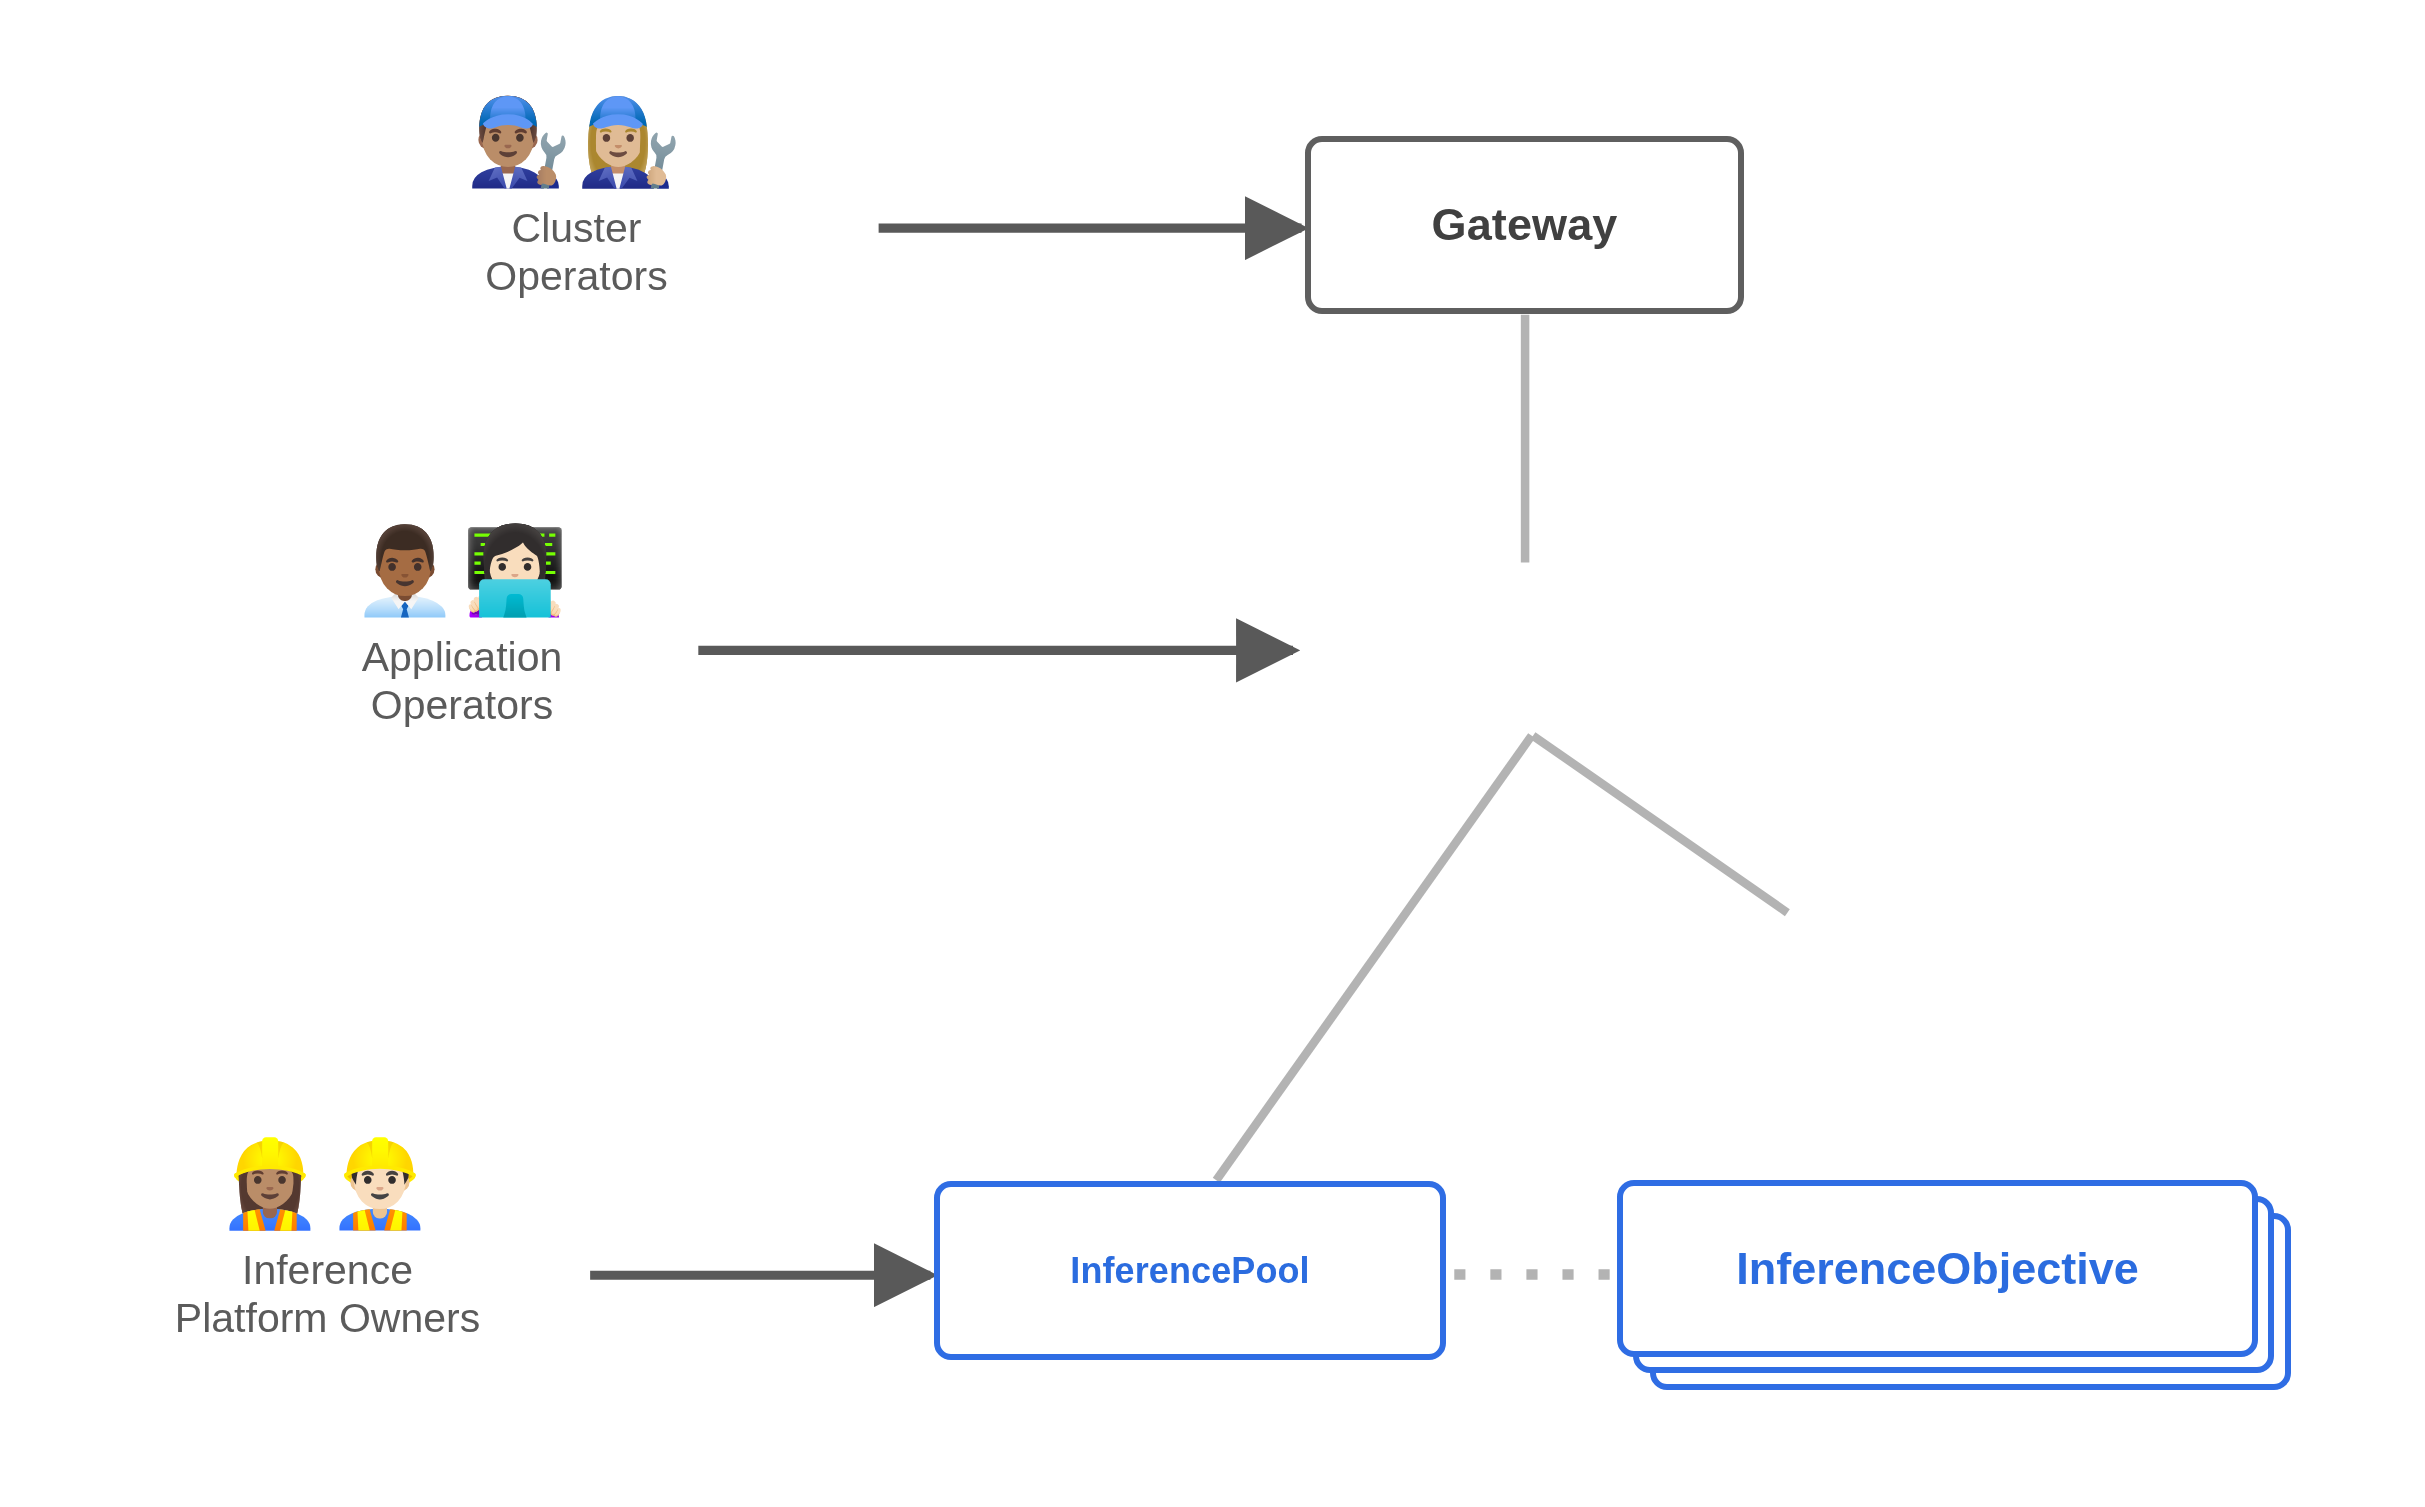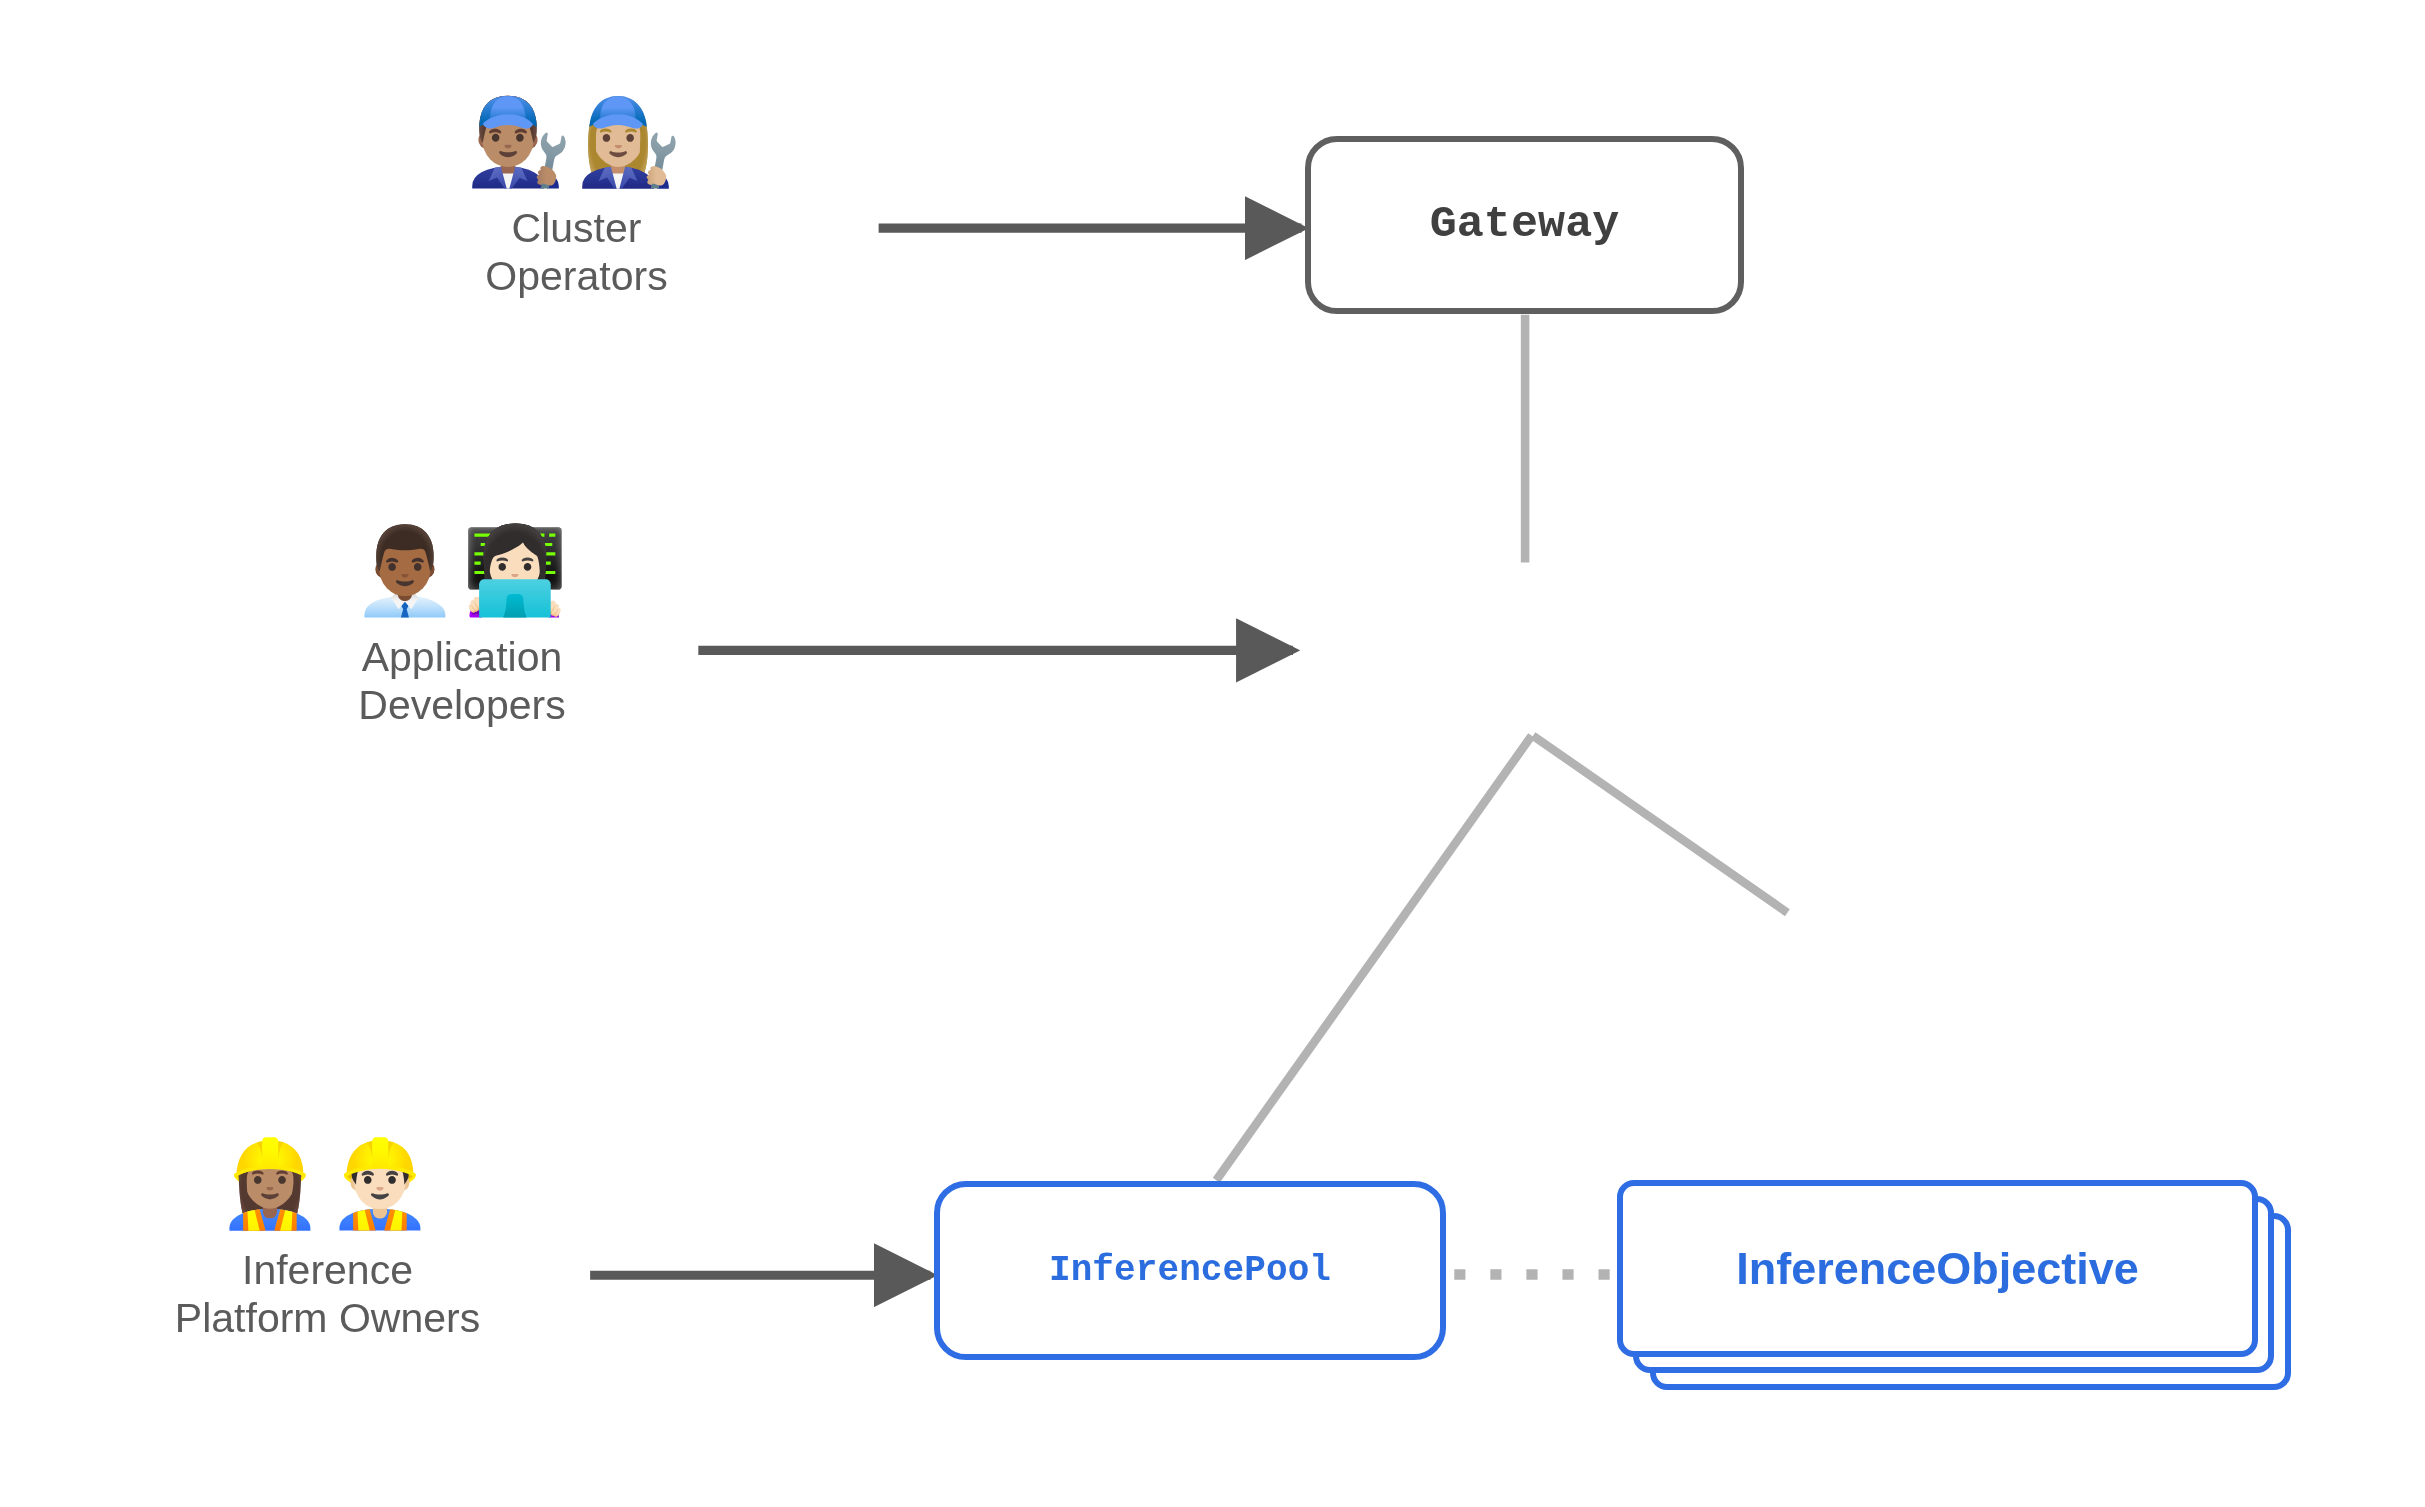--- a/index.html
+++ b/index.html
@@ -29,26 +29,25 @@
     pointer-events: none;
   }
 
   
   .node {
     position: absolute;
     box-sizing: border-box;
     background: #ffffff;
     border-style: solid;
     border-width: 6.6px;
-    border-radius: 32px;
+    border-radius: 17px;
     display: flex;
     align-items: center;
     justify-content: center;
     text-align: center;
-    font-family: Liberation Mono, monospace;
   }
   .node .node-label {
     font-weight: bold;
     letter-spacing: 0.1px;
     line-height: 1.1;
     white-space: nowrap;
   }
   .node.gray {
     border-color: #5f5f5f;
   }
@@ -149,21 +148,21 @@
 
   <div class="persona" style="left:406px; top:92px; width:341px;">
     <div class="emoji-row">👨🏽‍🔧👩🏼‍🔧</div>
     <div class="persona-label">Cluster
 Operators</div>
   </div>
 
   <div class="persona" style="left:262px; top:521px; width:400px;">
     <div class="emoji-row">👨🏾‍💼👩🏻‍💻</div>
     <div class="persona-label">Application
-Developers</div>
+Operators</div>
   </div>
 
   <div class="persona" style="left:85px; top:1134px; width:485px;">
     <div class="emoji-row">👷🏽‍♀️👷🏻‍♂️</div>
     <div class="persona-label">Inference
 Platform Owners</div>
   </div>
 
   <div class="node gray" style="left:1305px; top:136px; width:439px; height:178px;">
     <span class="node-label">Gateway</span>

